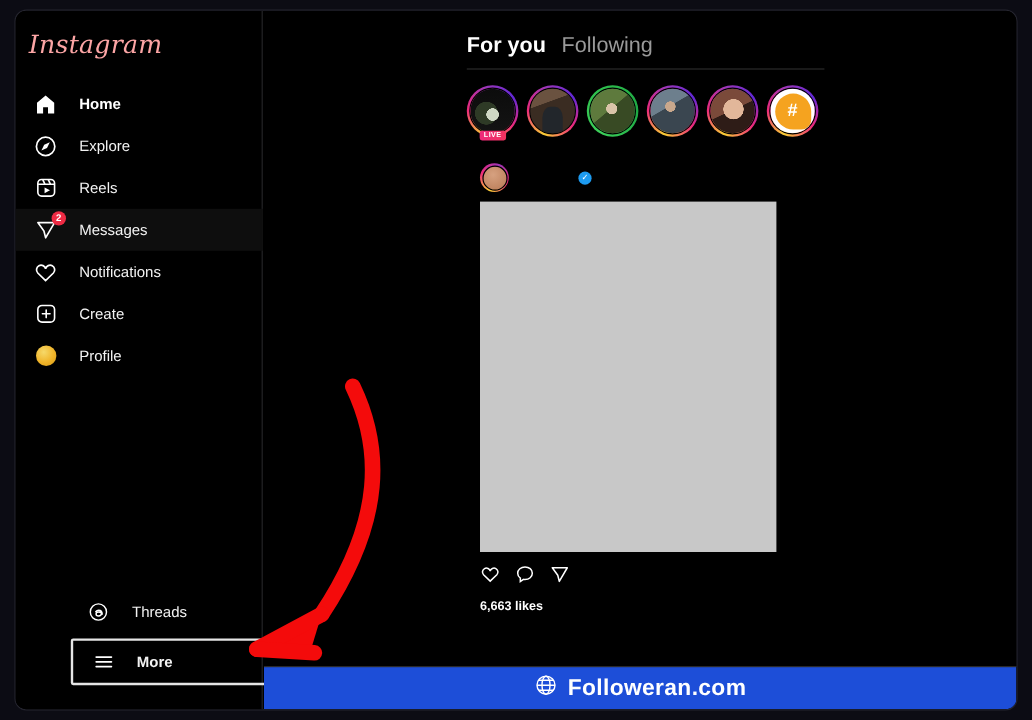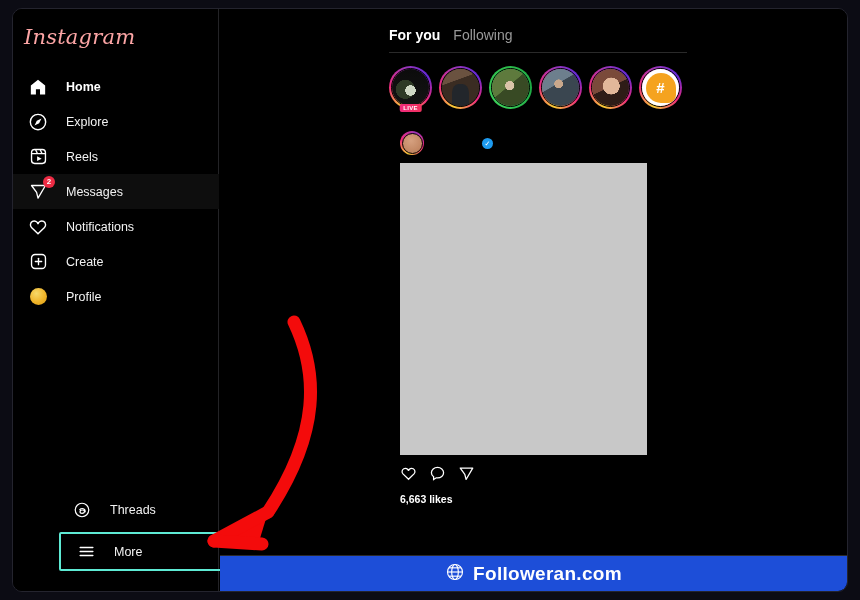--- a/index.html
+++ b/index.html
@@ -74,35 +74,36 @@
   .profile-av {
     width: 17px; height: 17px; border-radius: 50%;
     background: radial-gradient(circle at 38% 32%, #f6d96a 0%, #f0b429 55%, #d79a15 100%);
     display: flex; align-items: center; justify-content: center;
     font-size: 7px; color: #9b6a08;
   }
   
   .nav-bottom { position: absolute; left: 0; bottom: 22px; width: 206px; padding-left: 44px; }
   .more-wrap {
     margin: 5px 0 0 0;
-    border: 2px solid #5eead4;
+    border: 2px solid #e5e5e5;
     border-radius: 2px;
     position: relative;
     width: 198px;
     margin-left: 2px;
+    font-weight: bold;
   }
   
   .main {
     position: absolute;
     left: 207px; top: 0; right: 0; bottom: 0;
     background: #000;
   }
   .feed { position: absolute; left: 169px; top: 18px; width: 300px; }
   .tabs { display: flex; gap: 13px; padding-bottom: 9px; }
-  .tab { font-size: 14px; color: #9a9a9a; cursor: pointer; }
+  .tab { font-size: 18px; color: #9a9a9a; cursor: pointer; }
   .tab.active { color: #fff; font-weight: bold; }
   .tabs-rule { height: 1px; background: #2a2a2a; width: 298px; }
   
   .stories { display: flex; gap: 7px; margin-top: 13px; }
   .story { position: relative; width: 43px; height: 43px; }
   .ring {
     width: 43px; height: 43px; border-radius: 50%;
     padding: 2px;
     background: conic-gradient(from 200deg, #f9ce34, #ee2a7b, #9b36b7, #6228d7, #ee2a7b, #f9ce34);
     display: flex; align-items: center; justify-content: center;

